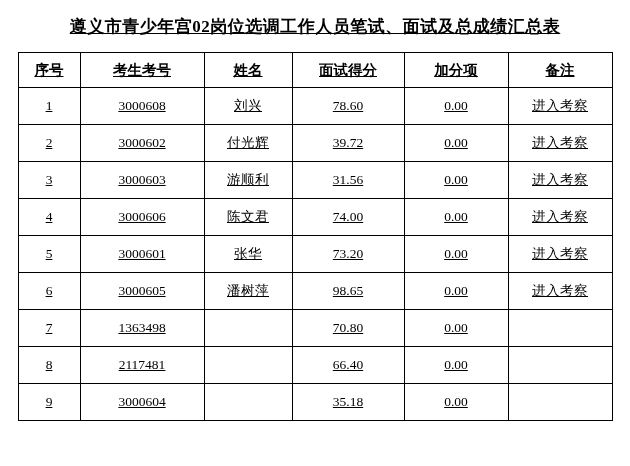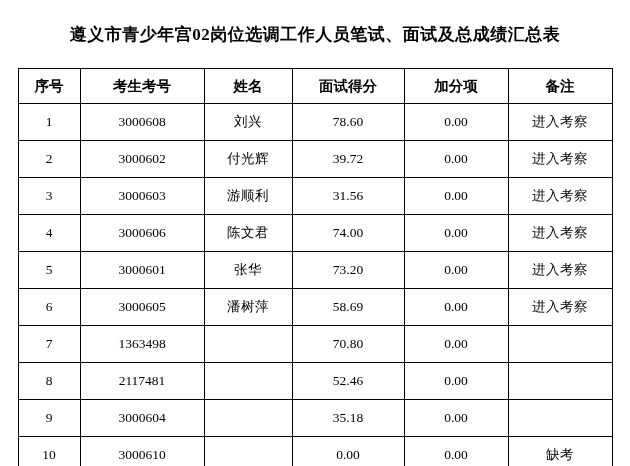--- a/index.html
+++ b/index.html
@@ -11,35 +11,36 @@
     height: 466px;
     background: #ffffff;
     font-family: "Liberation Serif", "DejaVu Serif", serif;
     color: #000000;
     overflow: hidden;
   }
   .page {
     width: 630px;
     height: 466px;
     box-sizing: border-box;
-    padding: 12px;
+    padding: 4px;
     position: relative;
+    text-decoration: underline;
   }
   .doc-title {
     text-align: center;
     font-size: 17px;
     font-weight: bold;
     letter-spacing: 0.5px;
     padding: 12px 10px 10px 10px;
     line-height: 1.3;
     color: #000;
   }
   table.result-table {
     border-collapse: collapse;
-    margin: 12px auto;
+    margin: 4px auto;
     width: 594px;
     table-layout: fixed;
   }
   table.result-table td, table.result-table th {
     border: 1px solid #000000;
     text-align: center;
     vertical-align: middle;
     font-size: 13.5px;
     height: 36px;
     padding: 0 2px;
@@ -123,52 +124,44 @@
         <td>3000601</td>
         <td class="cell-name">张华</td>
         <td>73.20</td>
         <td>0.00</td>
         <td class="cell-remark">进入考察</td>
       </tr>
       <tr>
         <td>6</td>
         <td>3000605</td>
         <td class="cell-name">潘树萍</td>
-        <td>58.69</td>
+        <td>98.65</td>
         <td>0.00</td>
         <td class="cell-remark">进入考察</td>
       </tr>
       <tr>
         <td>7</td>
         <td>1363498</td>
         <td class="cell-name"></td>
         <td>70.80</td>
         <td>0.00</td>
         <td class="cell-remark"></td>
       </tr>
       <tr>
         <td>8</td>
         <td>2117481</td>
         <td class="cell-name"></td>
-        <td>52.46</td>
+        <td>66.40</td>
         <td>0.00</td>
         <td class="cell-remark"></td>
       </tr>
       <tr>
         <td>9</td>
         <td>3000604</td>
         <td class="cell-name"></td>
         <td>35.18</td>
         <td>0.00</td>
         <td class="cell-remark"></td>
       </tr>
-      <tr>
-        <td>10</td>
-        <td>3000610</td>
-        <td class="cell-name"></td>
-        <td>0.00</td>
-        <td>0.00</td>
-        <td class="cell-remark">缺考</td>
-      </tr>
     </tbody>
   </table>
 
 </div>
 
 </body></html>

